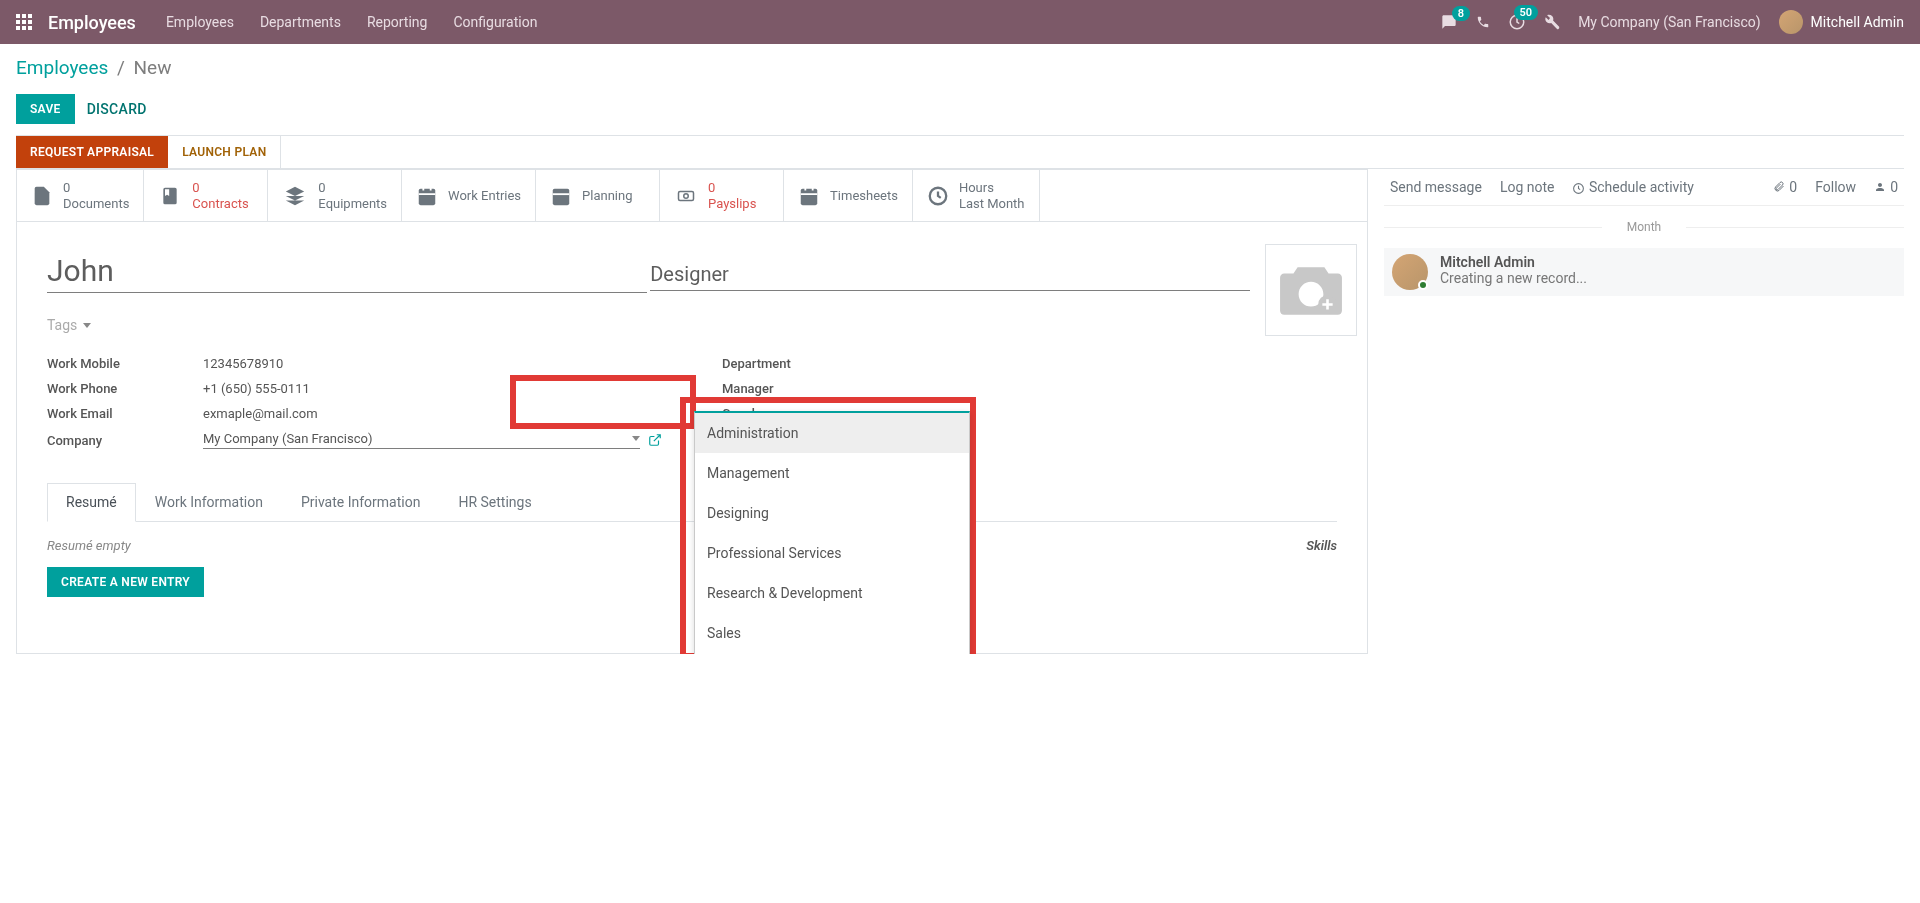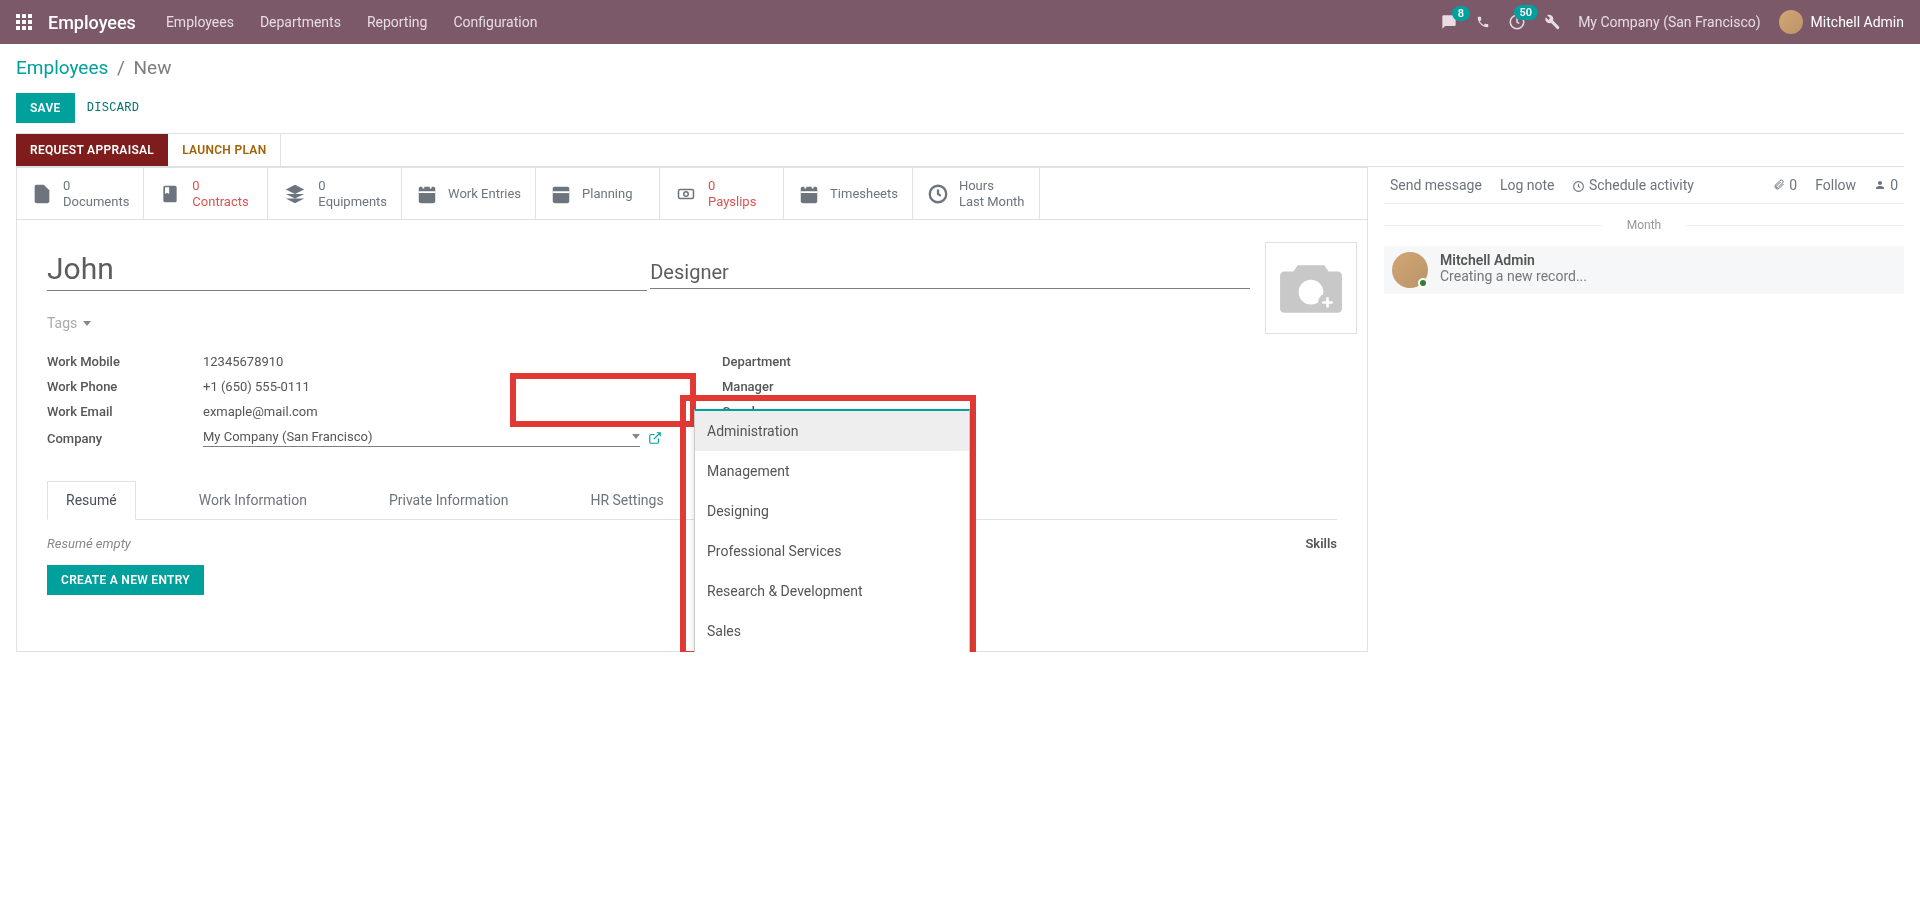--- a/index.html
+++ b/index.html
@@ -18,26 +18,26 @@
 .topnav .user { display: flex; align-items: center; gap: 8px; font-size: 14px; }
 .topnav .avatar { width: 24px; height: 24px; border-radius: 50%; background: linear-gradient(135deg, #d4a574, #b8956a); }
 
 .header { padding: 12px 16px 10px; }
 .breadcrumb { font-size: 19px; margin-bottom: 14px; }
 .breadcrumb .link { color: #00a09d; cursor: pointer; }
 .breadcrumb .sep { color: #7e7e7e; margin: 0 4px; }
 .breadcrumb .current { color: #7e7e7e; }
 .actions { display: flex; gap: 12px; align-items: center; }
 .btn-primary { background: #00a09d; color: #fff; border: none; padding: 8px 14px; font-size: 12px; font-weight: 600; cursor: pointer; letter-spacing: 0.3px; }
-.btn-link { color: #00736f; padding: 8px 0; font-size: 12px; font-weight: 500; cursor: pointer; letter-spacing: 0.3px; font-family: Liberation Mono, monospace; }
+.btn-link { color: #00736f; padding: 8px 0; font-size: 14px; font-weight: 500; cursor: pointer; letter-spacing: 0.3px; }
 
 .status-bar { border: 1px solid #dee2e6; border-left: none; border-right: none; display: flex; margin: 0 16px 0 16px; }
 .status-bar .left { display: flex; border-right: 1px solid #dee2e6; }
 .status-btn { padding: 9px 14px; font-size: 12px; font-weight: 600; cursor: pointer; letter-spacing: 0.3px; }
-.status-btn.active { background: #7f1d1d; color: #fff; }
+.status-btn.active { background: #c2410c; color: #fff; }
 .status-btn:not(.active) { color: #a16207; }
 
 .main-wrap { display: flex; padding: 0 16px; gap: 16px; }
 .form-sheet { flex: 1; border: 1px solid #dee2e6; background: #fff; }
 .chatter { width: 520px; }
 
 .stat-buttons { display: flex; border-bottom: 1px solid #dee2e6; flex-wrap: wrap; }
 .stat-btn { display: flex; align-items: center; gap: 10px; padding: 10px 14px; border-right: 1px solid #dee2e6; cursor: pointer; min-width: 124px; }
 .stat-btn .icon { color: #6c757d; font-size: 20px; }
 .stat-btn .text { display: flex; flex-direction: column; line-height: 1.2; }
@@ -63,28 +63,28 @@
 .field-row .val.company { border-bottom: 1px solid #7e7e7e; display: flex; justify-content: space-between; align-items: center; padding-bottom: 2px; }
 .ext-link { color: #00a09d; cursor: pointer; margin-left: 8px; }
 
 .highlight-box { position: absolute; border: 6px solid #e13a35; pointer-events: none; z-index: 5; }
 
 .dropdown { position: absolute; top: 414px; left: 678px; width: 276px; background: #fff; border: 1px solid #c9c9c9; box-shadow: 0 2px 6px rgba(0,0,0,0.15); z-index: 10; border-top: 2px solid #00a09d; }
 .dropdown .item { padding: 12px 12px; font-size: 14px; cursor: pointer; color: #555; }
 .dropdown .item:first-child { background: #eee; }
 .dropdown .typing { padding: 6px 18px; font-style: italic; color: #777; font-size: 14px; }
 
-.tabs { display: flex; border-bottom: 1px solid #dee2e6; margin-top: 24px; gap: 44px; }
+.tabs { display: flex; border-bottom: 1px solid #dee2e6; margin-top: 24px; }
 .tab { padding: 10px 18px; cursor: pointer; color: #6c757d; font-size: 14px; border: 1px solid transparent; }
 .tab.active { border: 1px solid #dee2e6; border-bottom-color: #fff; margin-bottom: -1px; color: #495057; }
 
 .tab-content { padding: 16px 0; display: flex; gap: 60px; }
 .tab-col { flex: 1; }
 .empty-text { color: #888; font-style: italic; font-size: 13px; margin-bottom: 14px; }
-.skills-label { color: #555; font-weight: 600; font-size: 13px; text-align: right; margin-bottom: 14px; }
+.skills-label { font-style: italic; color: #555; font-weight: 600; font-size: 13px; text-align: right; margin-bottom: 14px; }
 
 .chatter-top { display: flex; align-items: center; gap: 18px; padding: 10px 6px; border-bottom: 1px solid #eee; font-size: 14px; }
 .chatter-top .msg-link { color: #6c757d; cursor: pointer; }
 .chatter-top .spacer { flex: 1; }
 .chatter-top .attach { color: #6c757d; display: flex; align-items: center; gap: 4px; }
 .chatter-top .follow { color: #6c757d; cursor: pointer; }
 .chatter-top .followers { color: #6c757d; display: flex; align-items: center; gap: 4px; }
 
 .chatter-today { text-align: center; color: #999; font-size: 12px; margin: 14px 0; position: relative; }
 .chatter-today::before, .chatter-today::after { content: ""; position: absolute; top: 50%; width: 42%; height: 1px; background: #eee; }

